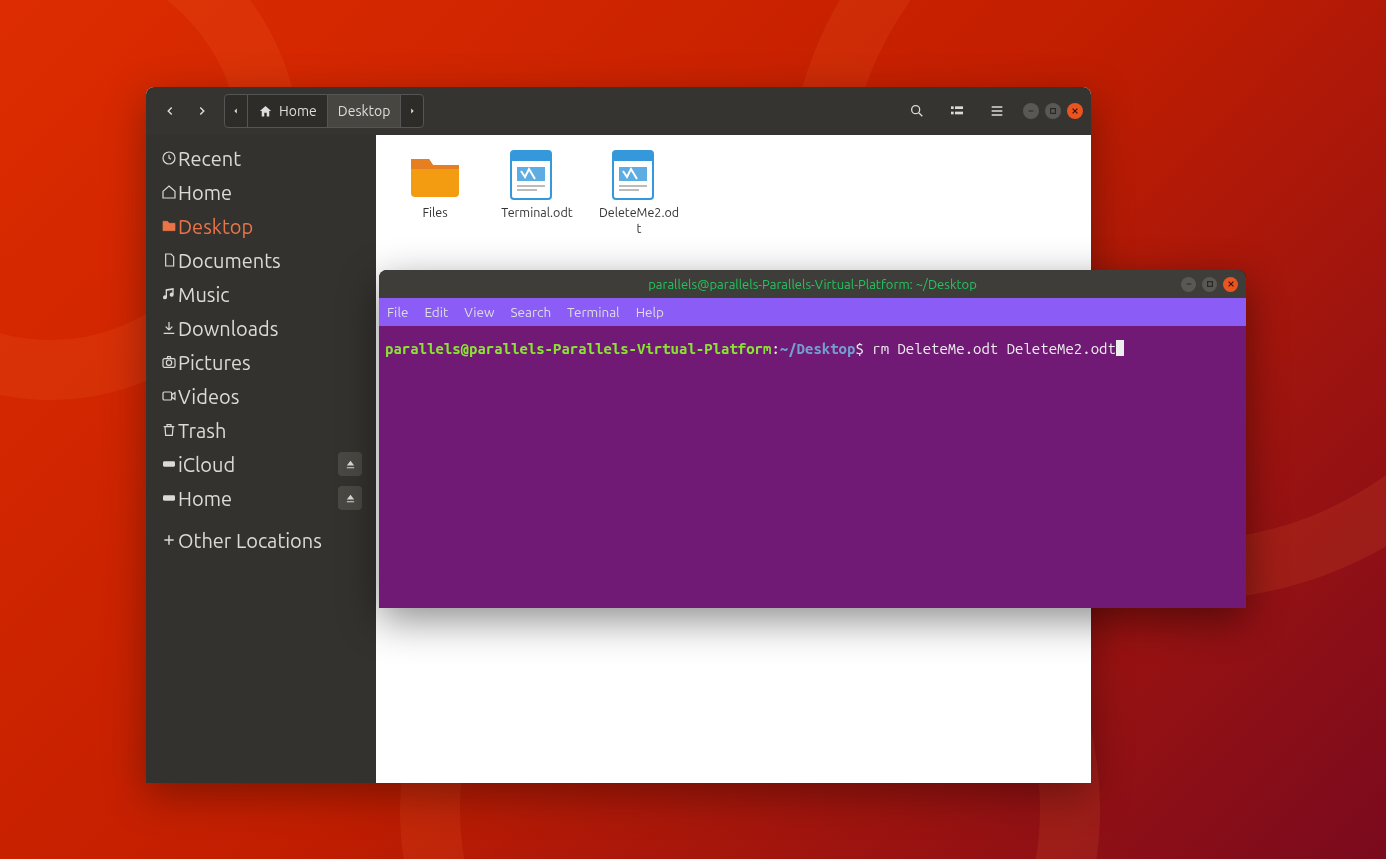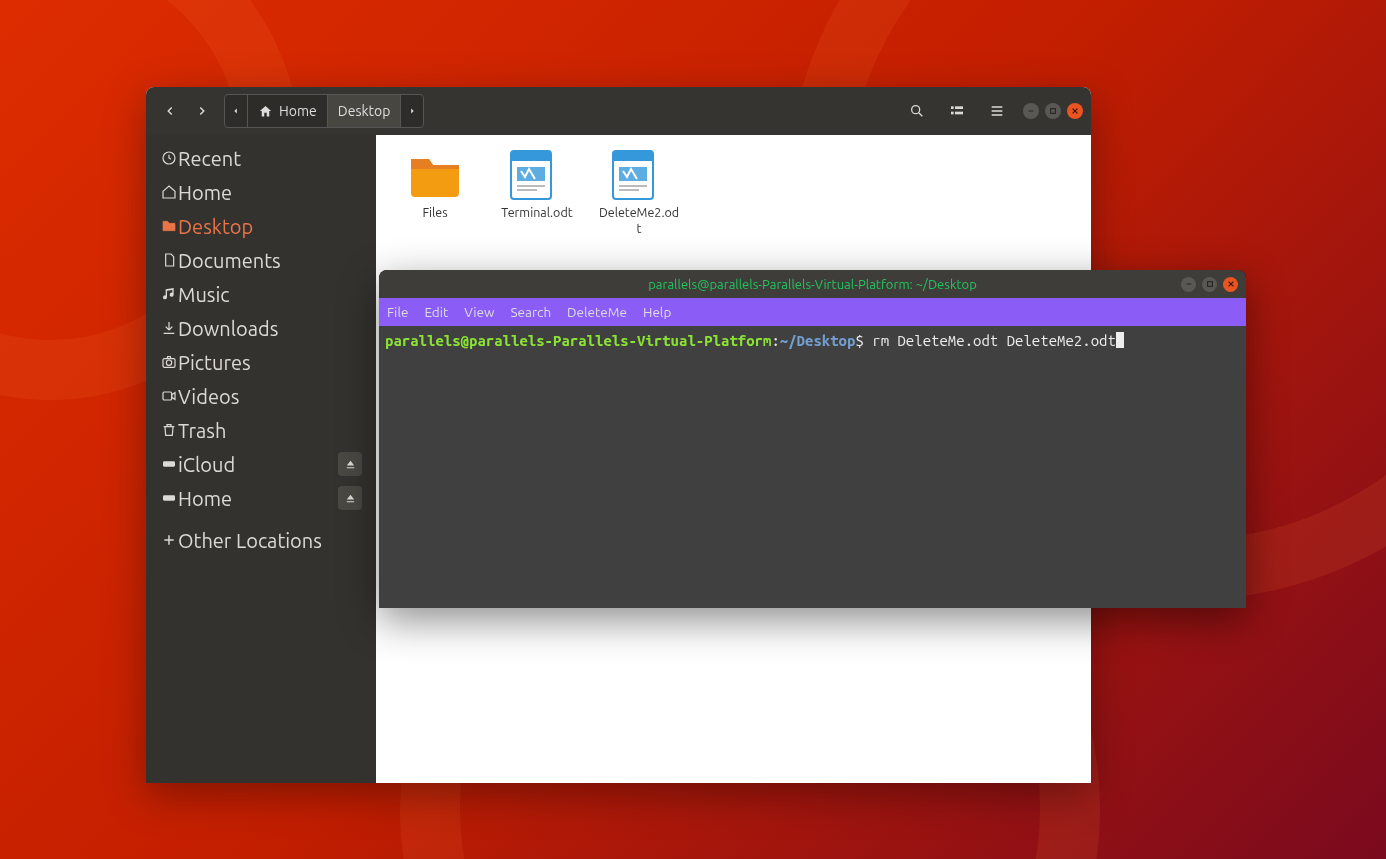--- a/index.html
+++ b/index.html
@@ -178,22 +178,22 @@
   display: flex;
   align-items: center;
   padding: 0 8px;
   gap: 16px;
   font-size: 13.5px;
   color: #ddd;
 }
 .term-menu-item { cursor: pointer; }
 .term-body {
   flex: 1;
-  background: #404040;
-  padding: 4px 6px;
+  background: #701a75;
+  padding: 12px 6px;
   font-family: "Ubuntu Mono", "Consolas", monospace;
   font-size: 15px;
   line-height: 1.4;
   white-space: pre;
 }
 .pr-user { color: #8ae234; font-weight: bold; }
 .pr-colon { color: #eee; }
 .pr-path { color: #729fcf; font-weight: bold; }
 .pr-cmd { color: #eee; }
 .cursor {
@@ -463,17 +463,17 @@
             <path d="M2 2l6 6M8 2l-6 6" stroke="currentColor" stroke-width="1.5"></path>
           </svg>
       </div>
     </div>
   </div>
   <div class="term-menubar" id="term-menubar">
       <span class="term-menu-item">File</span>
       <span class="term-menu-item">Edit</span>
       <span class="term-menu-item">View</span>
       <span class="term-menu-item">Search</span>
-      <span class="term-menu-item">DeleteMe</span>
+      <span class="term-menu-item">Terminal</span>
       <span class="term-menu-item">Help</span>
     </div>
   <div class="term-body"><span class="pr-user">parallels@parallels-Parallels-Virtual-Platform</span><span class="pr-colon">:</span><span class="pr-path">~/Desktop</span><span class="pr-colon">$</span><span class="pr-cmd"> rm DeleteMe.odt DeleteMe2.odt</span><span class="cursor"></span></div>
 </div>
 
 </body></html>

